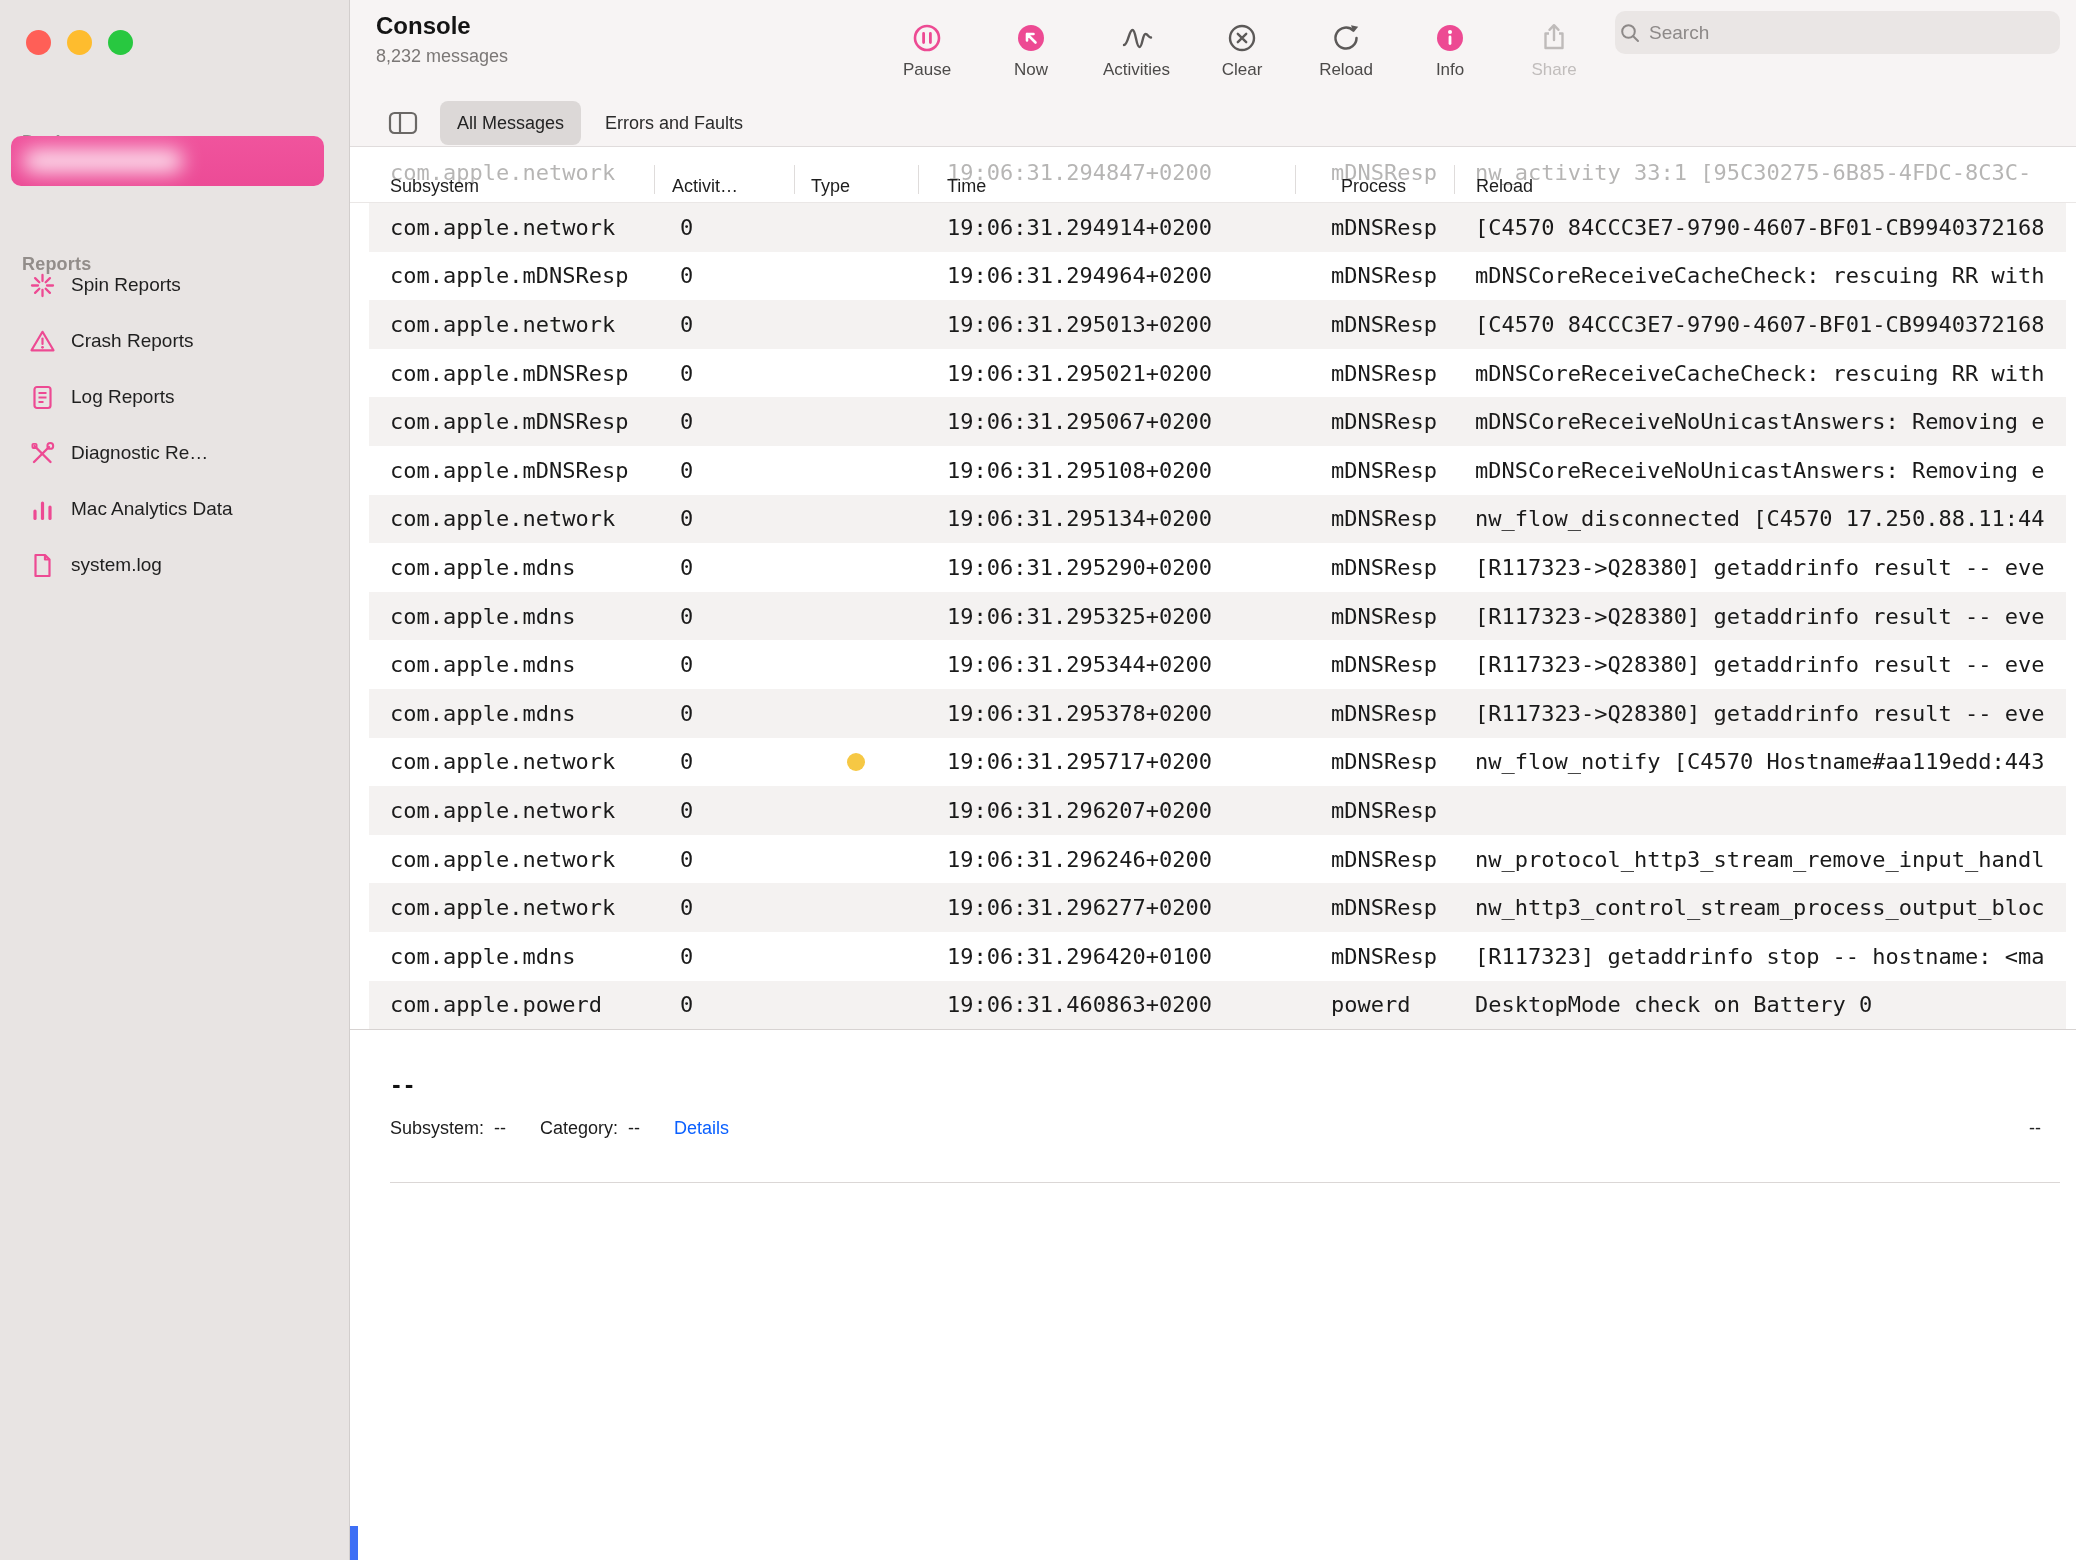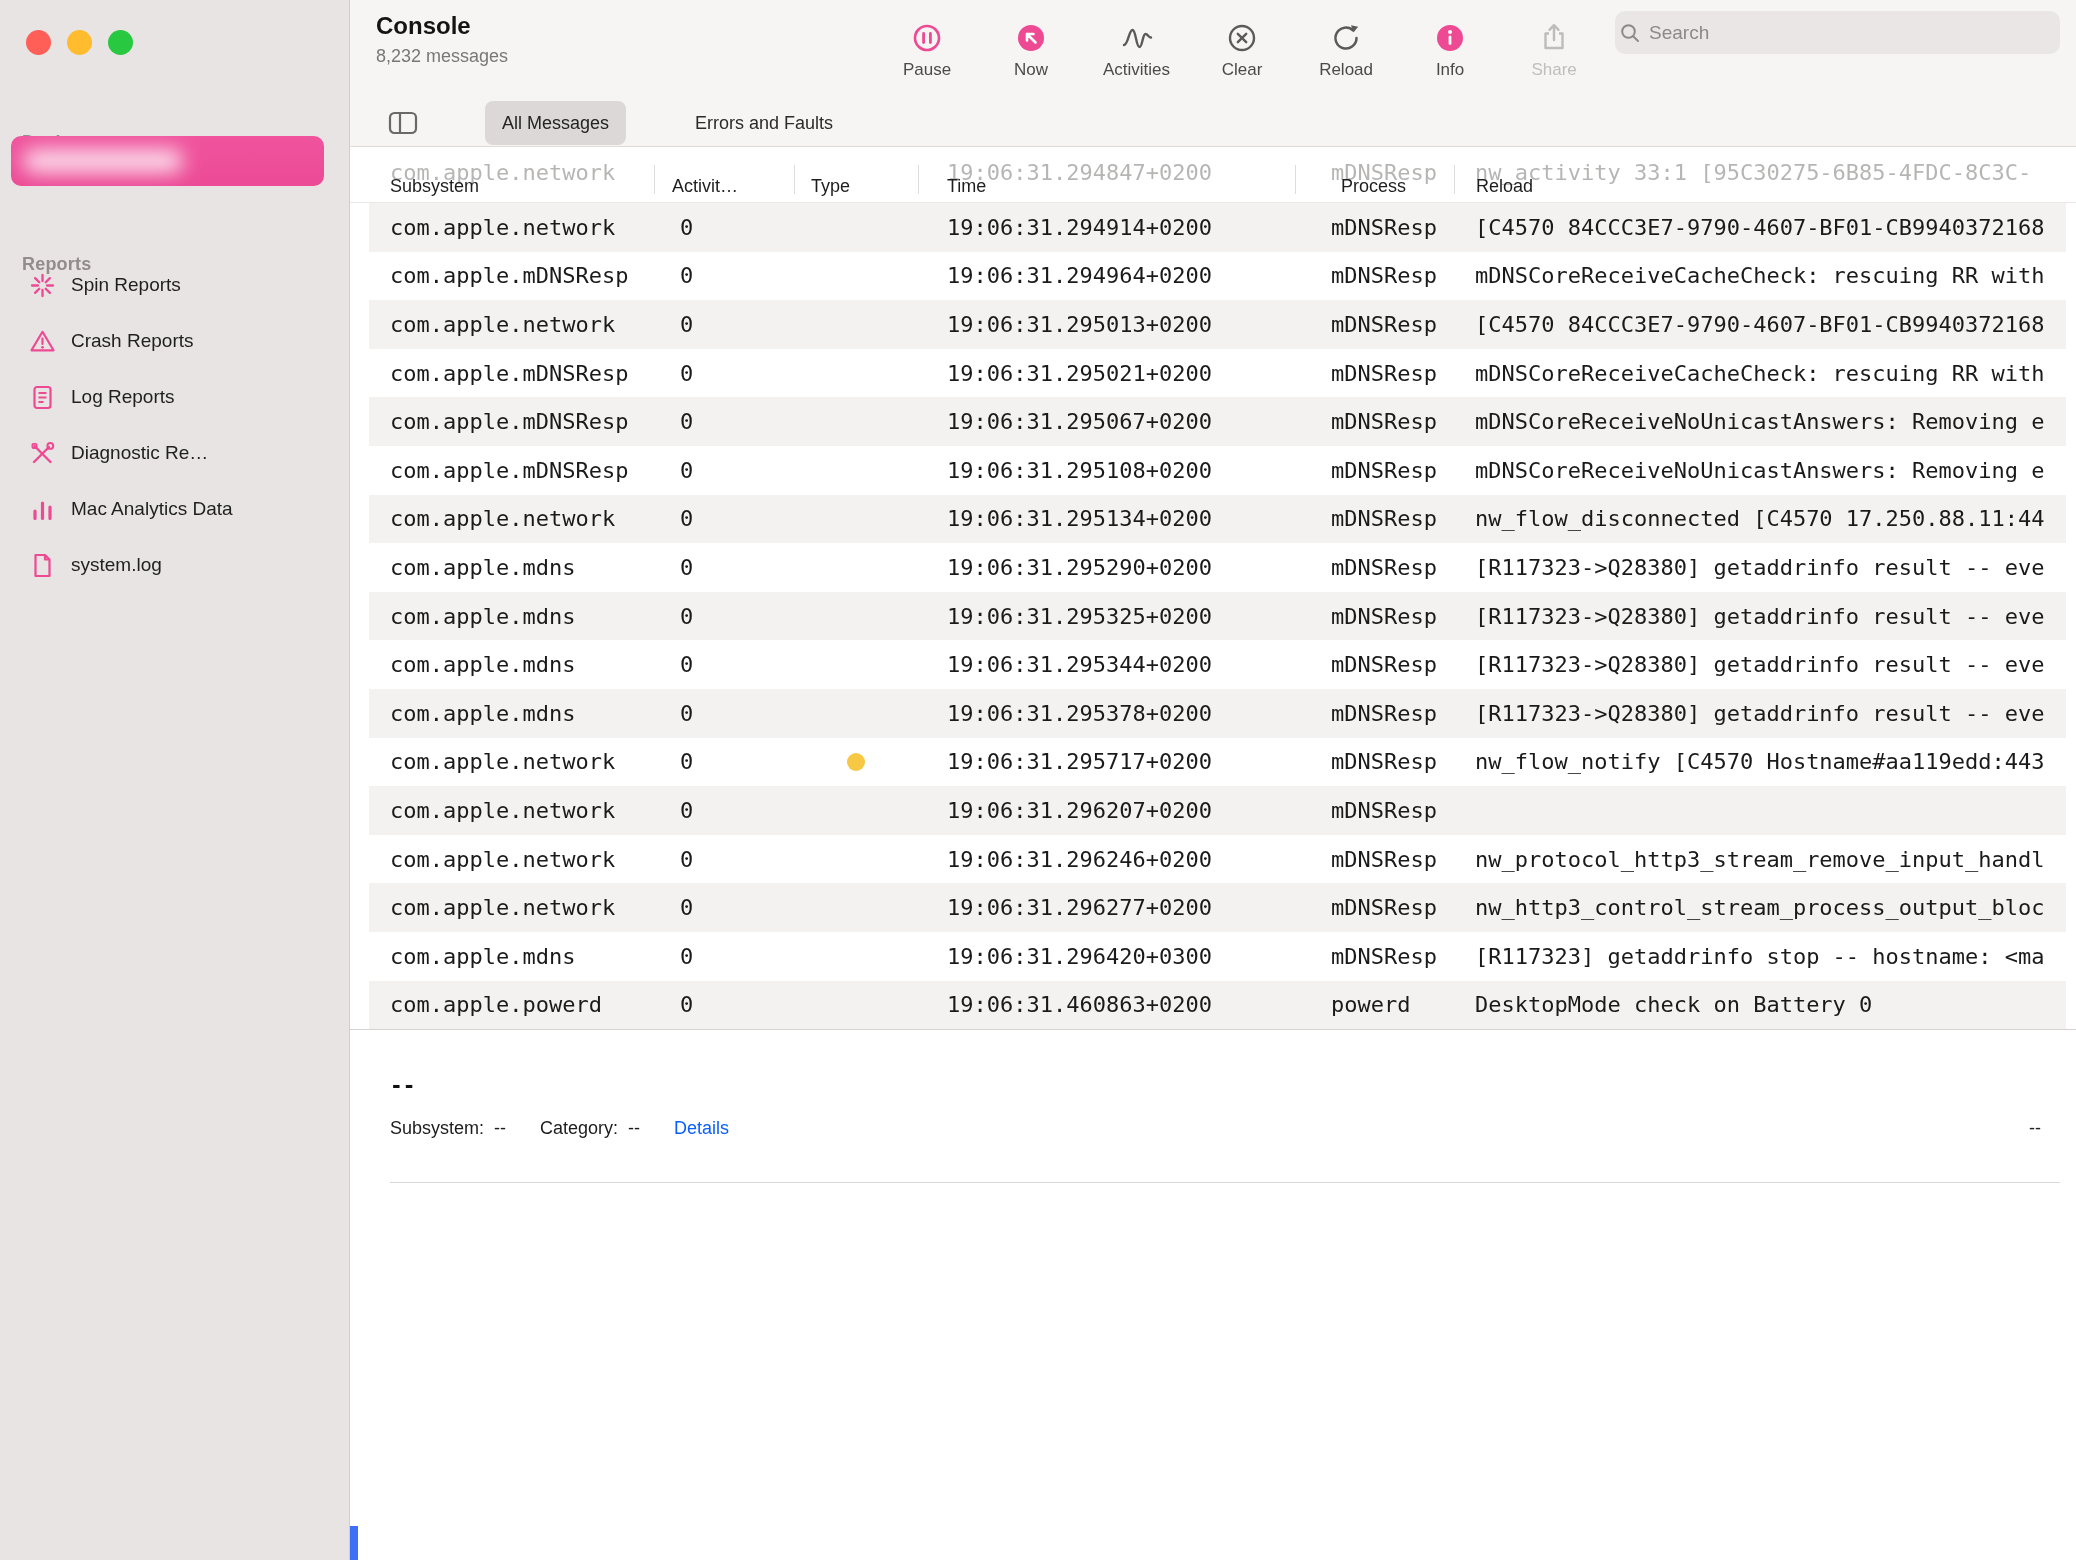--- a/index.html
+++ b/index.html
@@ -45,21 +45,21 @@
     display:flex; align-items:center; padding:0 4px; gap:8px;}
   .searchbox input{border:none; outline:none; background:transparent; font-size:19px; color:#333; width:100%;
     font-family:"Liberation Sans", sans-serif;}
   .searchbox input::placeholder{color:#8d8988;}
 
   
   .filterbar{position:absolute; left:0; top:100px; width:100%; height:47px; background:#f7f4f4;
     border-bottom:1px solid #e0dcdc; display:flex; align-items:center;}
   .pane-toggle{margin-left:38px; width:30px; height:26px; display:flex; align-items:center; justify-content:center;}
   .segments{display:flex; align-items:center; margin-left:22px; gap:24px;}
-  .seg{font-size:18px; color:#242424; height:44px; display:flex; align-items:center; border-radius:8px; padding:0 17px;margin-left:45px;}
+  .seg{font-size:18px; color:#242424; height:44px; display:flex; align-items:center; border-radius:8px; padding:0 17px;}
   .seg.selected{background:#dcd8d7; font-weight:500;}
   .seg.plain{padding:0; color:#2b2b2b;}
 
   
   .grid6{display:grid; grid-template-columns:285px 140px 124px 377px 159px 1fr;}
   .thead{position:absolute; left:0; top:157px; width:100%; height:46px; background:rgba(255,255,255,.85);
     border-bottom:1px solid #eae7e6; overflow:hidden;}
   .ghost{position:absolute; left:0; right:0; top:0; height:30px; overflow:hidden; opacity:.4; z-index:0;}
   .ghost .grow{margin:0 10px 0 19px; height:30px; align-items:center; font-family:"DejaVu Sans Mono", monospace;
     font-size:22px; color:#4a4846;}
@@ -419,21 +419,21 @@
         <div class="tcell c1">0</div>
         <div class="tcell c2"></div>
         <div class="tcell c3">19:06:31.296277+0200</div>
         <div class="tcell c4">mDNSResp</div>
         <div class="tcell c5">nw_http3_control_stream_process_output_bloc</div>
       </div>
       <div class="trow grid6">
         <div class="tcell c0">com.apple.mdns</div>
         <div class="tcell c1">0</div>
         <div class="tcell c2"></div>
-        <div class="tcell c3">19:06:31.296420+0300</div>
+        <div class="tcell c3">19:06:31.296420+0100</div>
         <div class="tcell c4">mDNSResp</div>
         <div class="tcell c5">[R117323] getaddrinfo stop -- hostname: &lt;ma</div>
       </div>
       <div class="trow grid6 alt">
         <div class="tcell c0">com.apple.powerd</div>
         <div class="tcell c1">0</div>
         <div class="tcell c2"></div>
         <div class="tcell c3">19:06:31.460863+0200</div>
         <div class="tcell c4">powerd</div>
         <div class="tcell c5">DesktopMode check on Battery 0</div>

